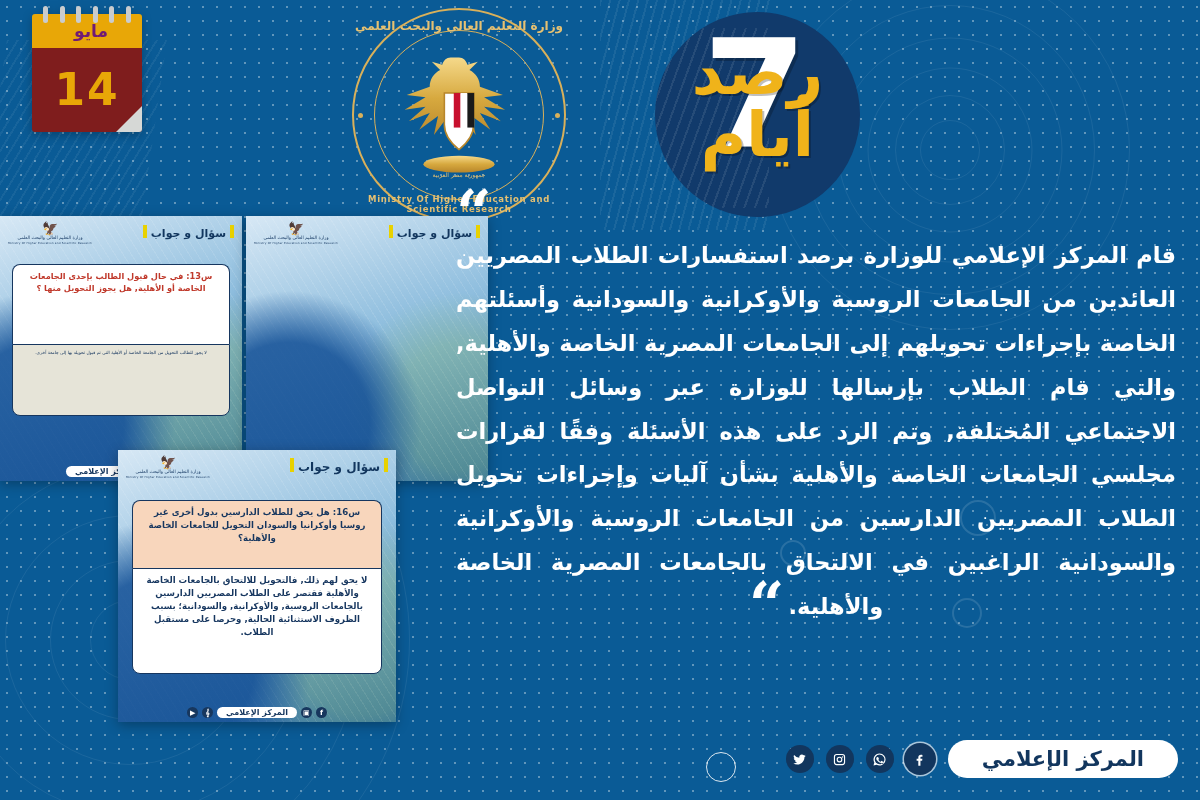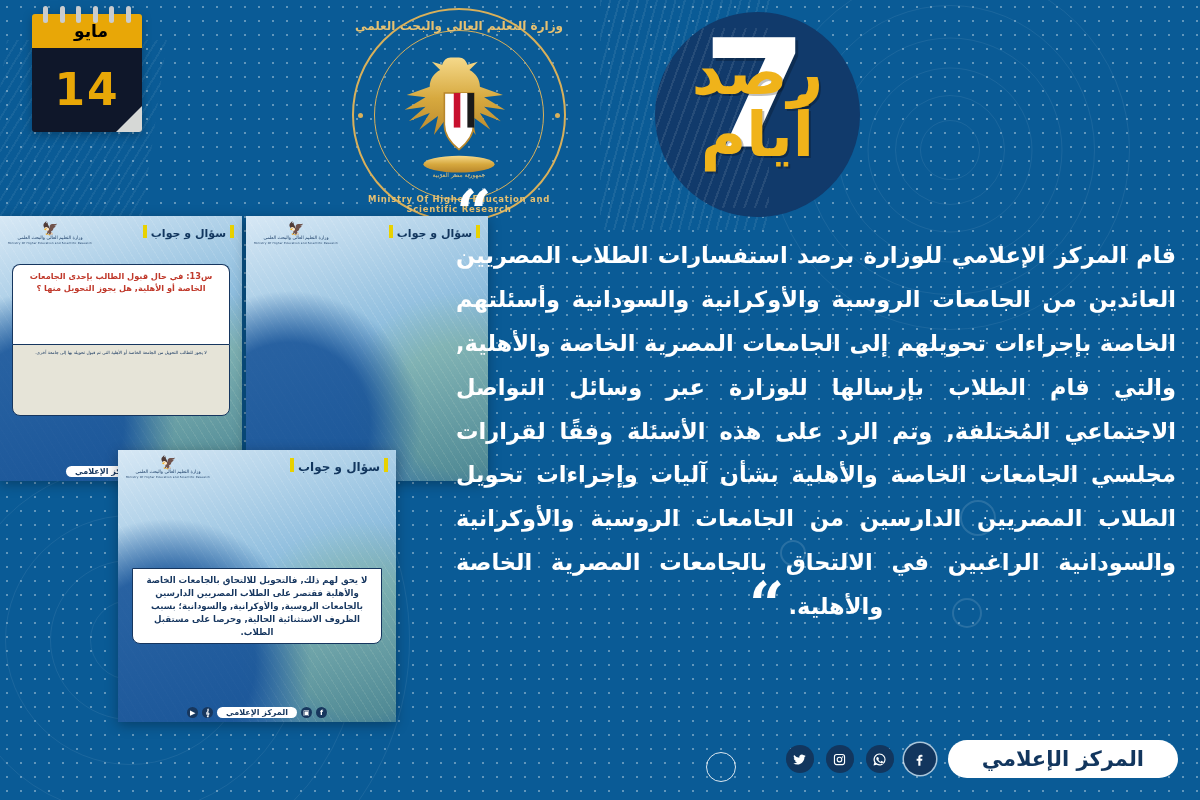--- a/index.html
+++ b/index.html
@@ -47,24 +47,24 @@
   
   #calendar {
     position:absolute; left:32px; top:14px; width:110px; height:118px;
     filter: drop-shadow(0 3px 5px rgba(0,0,0,.25));
   }
   .cal-rings { position:absolute; top:-8px; left:0; width:100%; height:16px; display:flex; justify-content:space-evenly; }
   .cal-ring { width:5px; height:17px; background:#c9ccce; border-radius:3px; }
   .cal-head {
     height:34px; background:#e8a707; border-radius:3px 3px 0 0;
     display:flex; align-items:center; justify-content:center;
-    color:#000000; font-size:17px; font-weight:bold; letter-spacing:.5px;padding-left:8px;
+    color:#701a75; font-size:17px; font-weight:bold; letter-spacing:.5px;padding-left:8px;
   }
   .cal-body {
-    height:84px; background:#0f172a; border-radius:0 0 3px 3px;
+    height:84px; background:#7f1d1d; border-radius:0 0 3px 3px;
     display:flex; align-items:center; justify-content:center;
     position:relative; overflow:hidden;
   }
   .cal-day { color:#e8a707; font-size:44px; font-weight:bold; letter-spacing:2px; line-height:1; }
   .cal-fold {
     position:absolute; right:0; bottom:0; width:0; height:0;
     border-left:26px solid transparent; border-bottom:26px solid #d6d8d6;
   }
 
   
@@ -320,21 +320,22 @@
   <div class="qa-card" style="left:118px; top:234px; width:278px; height:272px;">
     <div class="card-tech"></div>
     <div class="card-head">
       <div class="sq-label" style="font-size:12px;">سؤال و جواب</div>
       <div class="mini-min">
         <div class="mini-eagle">🦅</div>
         <div class="mini-txt1">وزارة التعليم العالي والبحث العلمي</div>
         <div class="mini-txt2">Ministry Of Higher Education and Scientific Research</div>
       </div>
     </div>
-    <div class="abox" style="top:118px; height:76px; background:#ffffff; font-size:8.6px; font-weight:bold;">لا يحق لهم ذلك, فالتحويل للالتحاق بالجامعات الخاصة والأهلية فقتصر على الطلاب المصريين الدارسين بالجامعات الروسية, والأوكرانية, والسودانية؛ بسبب الظروف الاستثنائية الحالية, وحرصا على مستقبل الطلاب.</div>
+    <div class="qbox" style="top:50px; height:68px; background:#f8d6bc; color:#16365f; font-size:8.6px;">س16: هل يحق للطلاب الدارسين بدول أخرى غير روسيا وأوكرانيا والسودان التحويل للجامعات الخاصة والأهلية؟</div>
+    <div class="abox" style="top:118px; height:106px; background:#ffffff; font-size:8.6px; font-weight:bold;">لا يحق لهم ذلك, فالتحويل للالتحاق بالجامعات الخاصة والأهلية فقتصر على الطلاب المصريين الدارسين بالجامعات الروسية, والأوكرانية, والسودانية؛ بسبب الظروف الاستثنائية الحالية, وحرصا على مستقبل الطلاب.</div>
     <div class="social-bar">
       <div class="s-ic">f</div>
       <div class="s-ic">▣</div>
       <div class="s-pill">المركز الإعلامي</div>
       <div class="s-ic">𝄞</div>
       <div class="s-ic">▶</div>
     </div>
   </div>
 </div>
 

